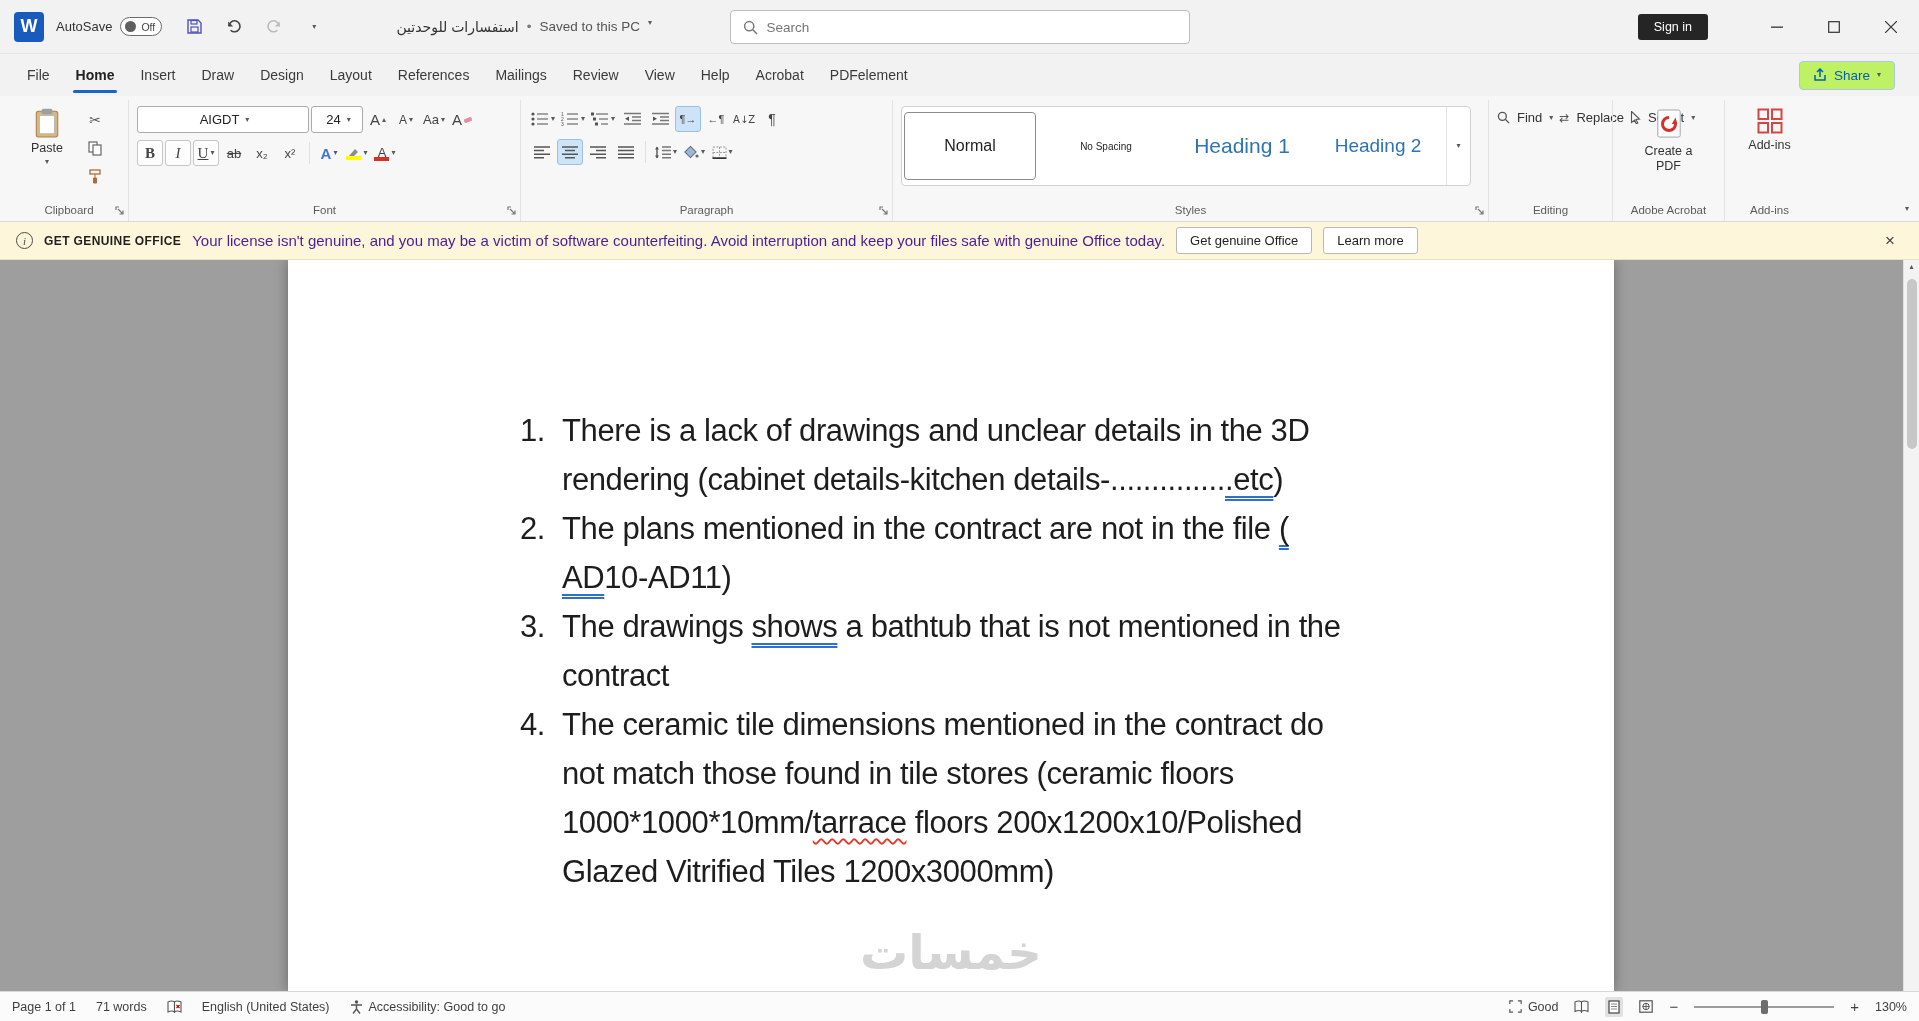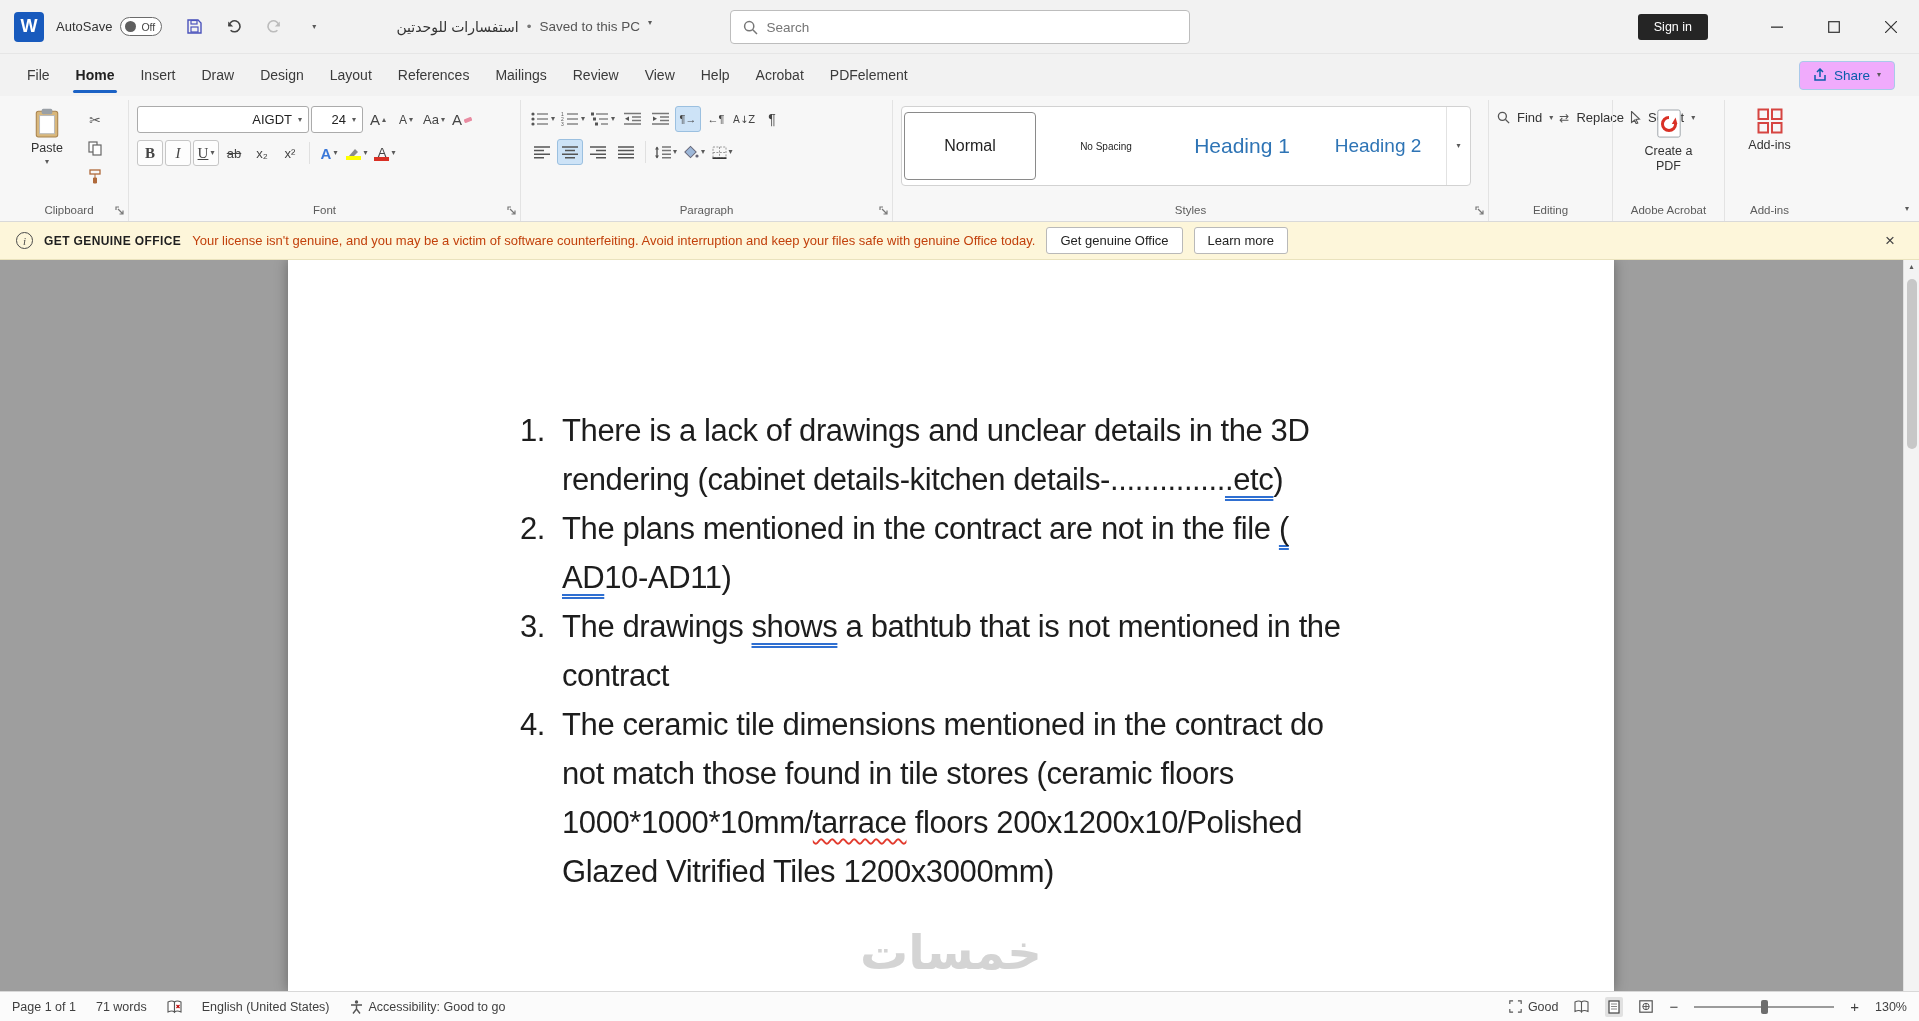--- a/index.html
+++ b/index.html
@@ -25,42 +25,42 @@
   .searchbox input{border:none;outline:none;flex:1;font-size:13.5px;color:#444;background:transparent;font-family:inherit}
   .tb-right{position:absolute;right:0;top:0;height:54px;display:flex;align-items:center}
   .signin{background:#252525;color:#fff;font-size:12.5px;padding:6px 16px;border-radius:3px;margin-right:40px}
   .winbtn{width:57px;height:54px;display:flex;align-items:center;justify-content:center}
 
   
   .tabrow{height:42px;background:#f2f2f2;display:flex;align-items:center;padding:0 14px}
   .tab{padding:10px 13px;font-size:14px;color:#3b3b3b;position:relative;white-space:nowrap}
   .tab.active{font-weight:bold;color:#222}
   .tab.active::after{content:"";position:absolute;left:10px;right:10px;bottom:0;height:3px;border-radius:2px;background:#1b62c5}
-  .share-btn{margin-left:auto;display:flex;align-items:center;gap:7px;background:#f0abfc;border:1px solid #a9c9ea;color:#0a5dab;font-size:13.5px;padding:6px 13px;border-radius:4px;margin-right:10px}
+  .share-btn{margin-left:auto;display:flex;align-items:center;gap:7px;background:#bef264;border:1px solid #a9c9ea;color:#0a5dab;font-size:13.5px;padding:6px 13px;border-radius:4px;margin-right:10px}
 
   
   .ribbon{height:126px;background:#f7f7f7;border-bottom:1px solid #d9d9d9;display:flex;padding:4px 10px 0 10px;position:relative}
   .rgroup{display:flex;flex-direction:column;padding:0 8px;position:relative}
   .rgroup+.rgroup{border-left:1px solid #e3e3e3}
   .rgroup-body{flex:1;display:flex;align-items:flex-start;padding-top:6px}
   .rgroup-label{height:22px;font-size:11.5px;color:#5c5c5c;display:flex;align-items:center;justify-content:center}
   .launcher{position:absolute;right:3px;bottom:5px}
   .rows{display:flex;flex-direction:column;gap:7px}
   .rrow{display:flex;align-items:center;gap:2px}
   .sbtn{min-width:26px;height:26px;display:flex;align-items:center;justify-content:center;gap:2px;border-radius:3px;color:#444;font-size:13px;padding:0 2px}
   .sbtn.boxed{border:1px solid #c6c6c6;background:#fdfdfd}
   .sbtn.active-tool{background:#cde3f7;border:1px solid #9bc0e0}
   .vsep{width:1px;height:22px;background:#e0e0e0;margin:0 4px}
   
   .paste-btn{display:flex;flex-direction:column;align-items:center;gap:3px;width:58px;padding-top:2px}
   .paste-btn .lbl{font-size:12.5px;color:#333}
   .mini-col{display:flex;flex-direction:column;gap:4px;margin-left:6px;padding-top:2px}
   .mini-btn{width:26px;height:24px;display:flex;align-items:center;justify-content:center;color:#555;font-size:14px}
   
-  .combo{height:27px;border:1px solid #ababab;border-radius:3px;background:#fff;display:flex;align-items:center;justify-content:flex-end;font-size:13px;color:#222;padding:0 6px 0 9px;gap:6px}
+  .combo{height:27px;border:1px solid #ababab;border-radius:3px;background:#fff;display:flex;align-items:center;justify-content:center;font-size:13px;color:#222;padding:0 6px 0 9px;gap:6px}
   .combo.name{width:172px}.combo.size{width:52px}
   .glyph-serif{font-family:"Liberation Serif",serif;font-size:15px}
   .underbar{display:inline-block;width:15px;height:4px;margin-top:-2px}
   .stackbtn{display:flex;flex-direction:column;align-items:center;justify-content:center;line-height:1}
   
   .styles-gal{background:#fff;border:1px solid #d2d2d2;border-radius:4px;height:80px;display:flex;align-items:stretch;overflow:hidden}
   .style-cell{width:132px;display:flex;align-items:center;justify-content:center;white-space:nowrap;overflow:hidden;margin:5px 2px;border-radius:4px;border:1.5px solid transparent}
   .style-cell.selected{border-color:#8a8a8a}
   .st-normal{font-size:16px;color:#1f1f1f}
   .st-nospace{font-size:10px;color:#1f1f1f}
@@ -71,21 +71,21 @@
   .edit-col{display:flex;flex-direction:row;gap:6px;padding-top:4px}
   .edit-row{display:flex;align-items:center;gap:7px;font-size:13px;color:#333}
   
   .bigbtn{display:flex;flex-direction:column;align-items:center;gap:4px;width:74px;padding-top:2px;font-size:12.5px;color:#333;text-align:center;line-height:1.2}
   .collapse-rb{position:absolute;right:10px;bottom:8px}
 
   
   .banner{height:38px;background:#fdf6da;display:flex;align-items:center;gap:11px;padding:0 16px;border-bottom:1px solid #e9e2bd}
   .info-ic{width:17px;height:17px;border:1.6px solid #4a4a4a;border-radius:50%;display:flex;align-items:center;justify-content:center;font-size:11px;color:#4a4a4a;font-family:"Liberation Serif",serif;font-style:italic}
   .banner-title{font-size:12px;font-weight:bold;letter-spacing:.4px;color:#1f1f1f;white-space:nowrap}
-  .banner-msg{font-size:13px;color:#c2410c;white-space:nowrap}
+  .banner-msg{font-size:15px;color:#4c1d95;white-space:nowrap}
   .banner-btn{background:#fff;border:1px solid #b9b9b9;border-radius:3px;font-size:13px;color:#222;padding:5px 13px;white-space:nowrap}
   .banner-close{margin-left:auto;font-size:17px;color:#444;padding:0 8px}
 
   
   .docarea{height:731px;background:#9e9e9e;position:relative;overflow:hidden}
   .page{position:absolute;left:288px;width:1326px;top:0;bottom:0;background:#fff;box-shadow:0 0 12px rgba(0,0,0,.35)}
   .doc-content{position:absolute;left:232px;top:146px;color:#1d1d1d;font-size:31px;letter-spacing:-.4px}
   .doc-item{display:flex;align-items:flex-start}
   .doc-num{width:42px;flex:none;line-height:49px}
   .doc-line{white-space:nowrap;line-height:49px}

